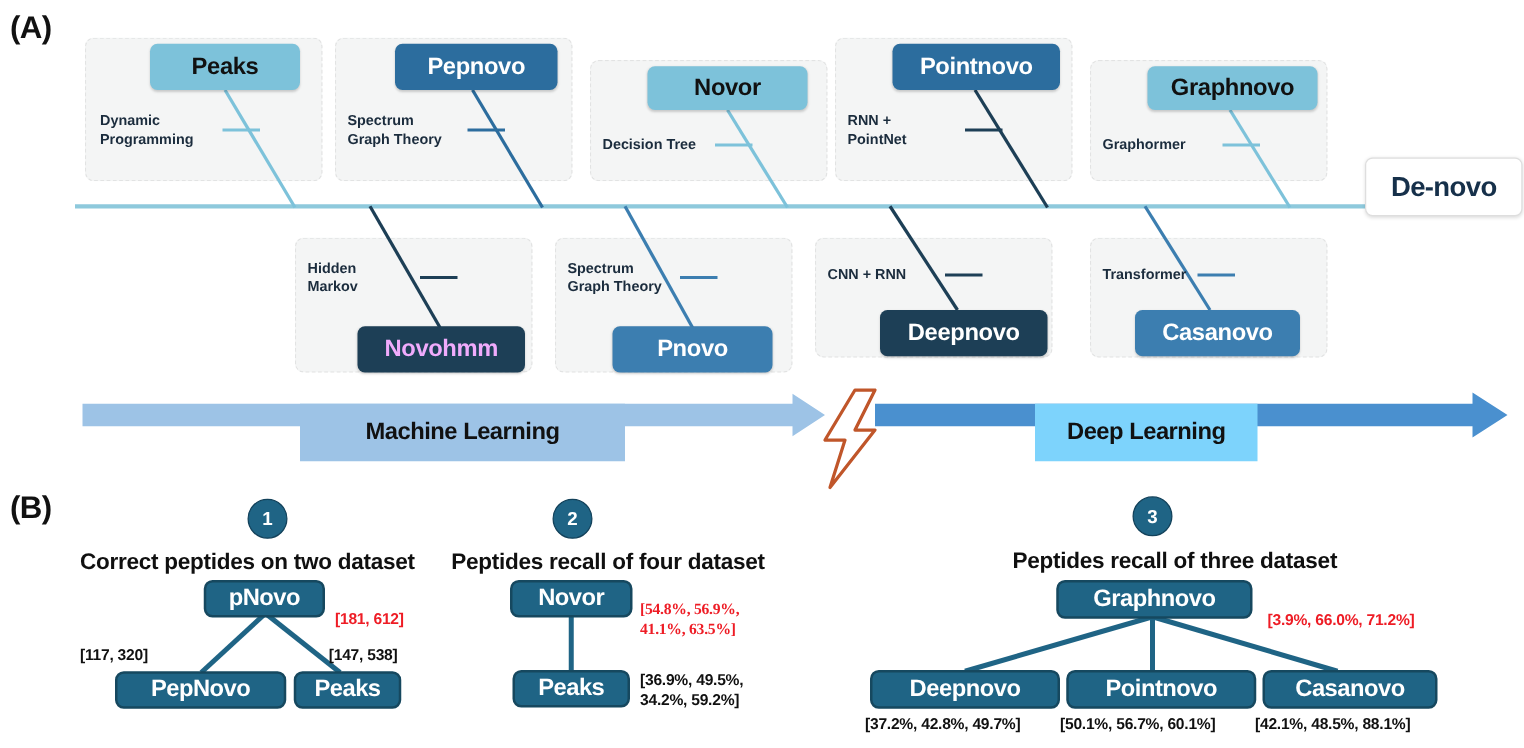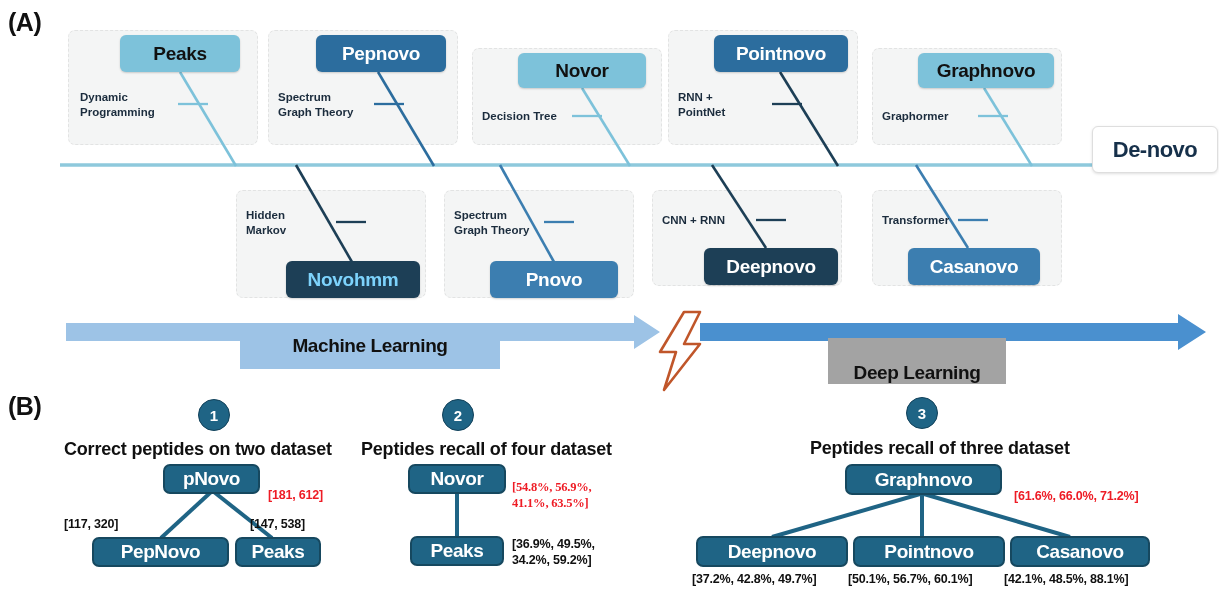--- a/index.html
+++ b/index.html
@@ -135,21 +135,21 @@
 PointNet</div>
   <div class="cardtext" style="left:882px;top:109px;">Graphormer</div>
 
   <div class="cardtext" style="left:246px;top:208px;">Hidden
 Markov</div>
   <div class="cardtext" style="left:454px;top:208px;">Spectrum
 Graph Theory</div>
   <div class="cardtext" style="left:662px;top:213px;">CNN + RNN</div>
   <div class="cardtext" style="left:882px;top:213px;">Transformer</div>
 
-  <div class="chip lg" style="left:286px;top:261px;width:134px;height:37px;background:#1d3f56;color:#7dd3fc;">
+  <div class="chip lg" style="left:286px;top:261px;width:134px;height:37px;background:#1d3f56;color:#f0abfc;">
     <span>Novohmm</span>
   </div>
   <div class="chip lg" style="left:490px;top:261px;width:128px;height:37px;background:#3c7eb0;color:#ffffff;">
     <span>Pnovo</span>
   </div>
   <div class="chip lg" style="left:704px;top:248px;width:134px;height:37px;background:#1d3f56;color:#ffffff;">
     <span>Deepnovo</span>
   </div>
   <div class="chip lg" style="left:908px;top:248px;width:132px;height:37px;background:#3c7eb0;color:#ffffff;">
     <span>Casanovo</span>
@@ -166,21 +166,21 @@
     <polygon points="66,13 634,13 634,5 660,22 634,39 634,31 66,31" fill="#9dc3e6"></polygon>
 
     <polygon points="684,2 660,42 676,42 664,80 700,34 684,34 700,2" fill="none" stroke="#c0562a" stroke-width="2.6" stroke-linejoin="round"></polygon>
 
     <polygon points="700,13 1178,13 1178,4 1206,22 1178,40 1178,31 700,31" fill="#4a90cf"></polygon>
   </svg>
 
   <div class="bandlabel" style="left:240px;top:13px;width:260px;height:46px;background:#9dc3e6;">
     <span>Machine Learning</span>
   </div>
-  <div class="bandlabel" style="left:828px;top:28px;width:178px;height:46px;background:#a3a3a3;align-items:flex-end;">
+  <div class="bandlabel" style="left:828px;top:13px;width:178px;height:46px;background:#7dd3fc;">
     <span>Deep Learning</span>
   </div>
 </div>
 
 <div class="panel-letter" style="left:8px;top:392px;">(B)</div>
 
 <div id="secb">
 
   <svg width="1219" height="203" style="position:absolute;left:0;top:0;">
 
@@ -204,21 +204,21 @@
   <div class="vals" style="left:268px;top:76px;">
     <span class="r">[181, 612]</span>
   </div>
   <div class="node" style="left:92px;top:142px;width:137px;height:30px;">
     <span>PepNovo</span>
   </div>
   <div class="vals" style="left:64px;top:121px;">[117, 320]</div>
   <div class="node" style="left:235px;top:142px;width:86px;height:30px;">
     <span>Peaks</span>
   </div>
-  <div class="vals" style="left:250px;top:121px;">[147, 538]</div>
+  <div class="vals" style="left:263px;top:121px;">[147, 538]</div>
 
   <div class="numcircle" style="left:442px;top:4px;">
     <span>2</span>
   </div>
   <div class="caption" style="left:361px;top:44px;">Peptides recall of four dataset</div>
   <div class="node" style="left:408px;top:69px;width:98px;height:30px;">
     <span>Novor</span>
   </div>
   <div class="vals" style="left:512px;top:68px;font-family:Liberation Serif, serif;">
     <span class="r">[54.8%, 56.9%,
@@ -231,21 +231,21 @@
 34.2%, 59.2%]</div>
 
   <div class="numcircle" style="left:906px;top:2px;">
     <span>3</span>
   </div>
   <div class="caption" style="left:810px;top:43px;">Peptides recall of three dataset</div>
   <div class="node" style="left:845px;top:69px;width:157px;height:31px;">
     <span>Graphnovo</span>
   </div>
   <div class="vals" style="left:1014px;top:77px;">
-    <span class="r">[61.6%,  66.0%, 71.2%]</span>
+    <span class="r">[3.9%,  66.0%, 71.2%]</span>
   </div>
 
   <div class="node" style="left:696px;top:141px;width:152px;height:31px;">
     <span>Deepnovo</span>
   </div>
   <div class="vals" style="left:692px;top:176px;">[37.2%,  42.8%, 49.7%]</div>
 
   <div class="node" style="left:853px;top:141px;width:152px;height:31px;">
     <span>Pointnovo</span>
   </div>

